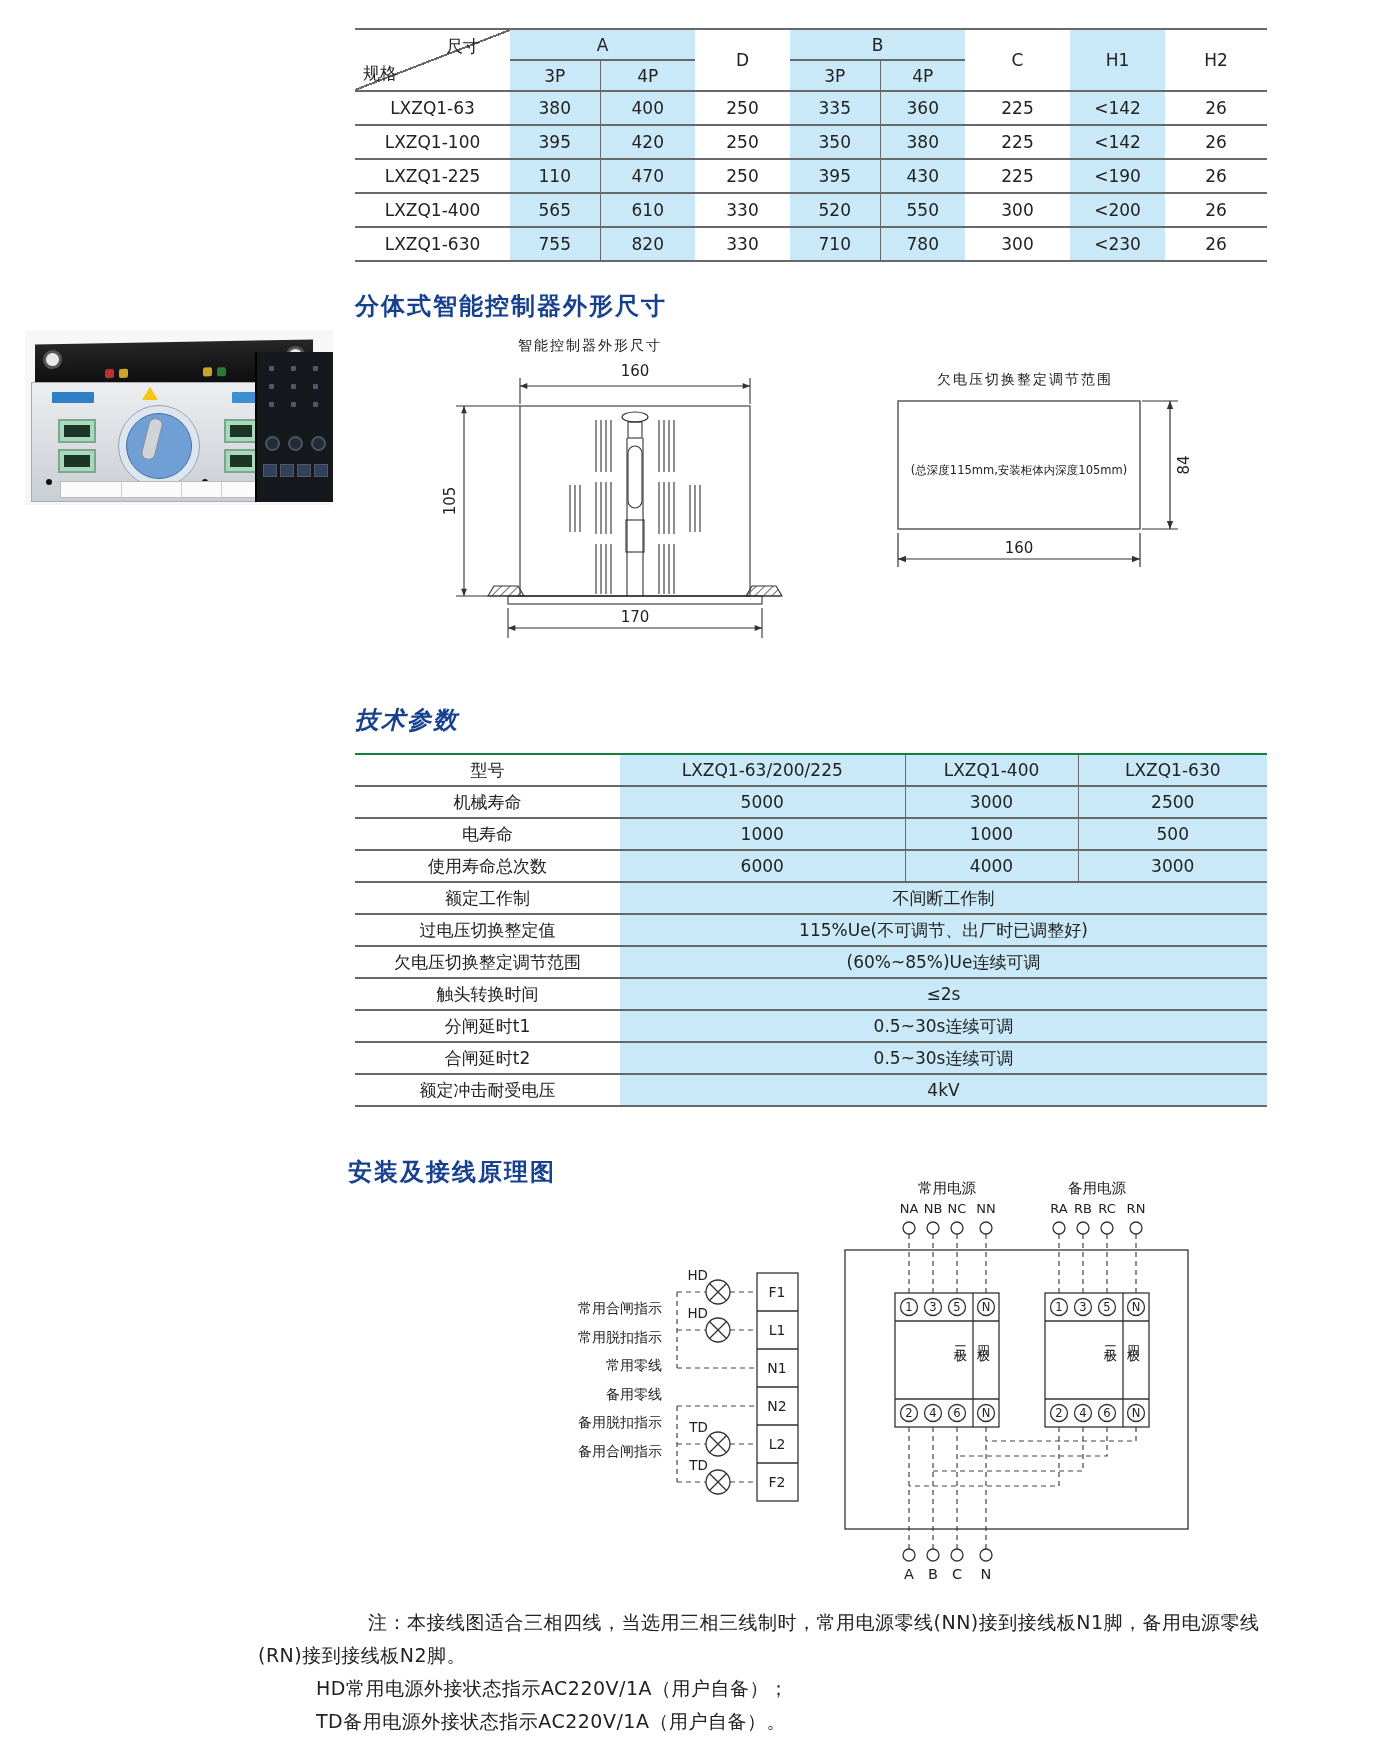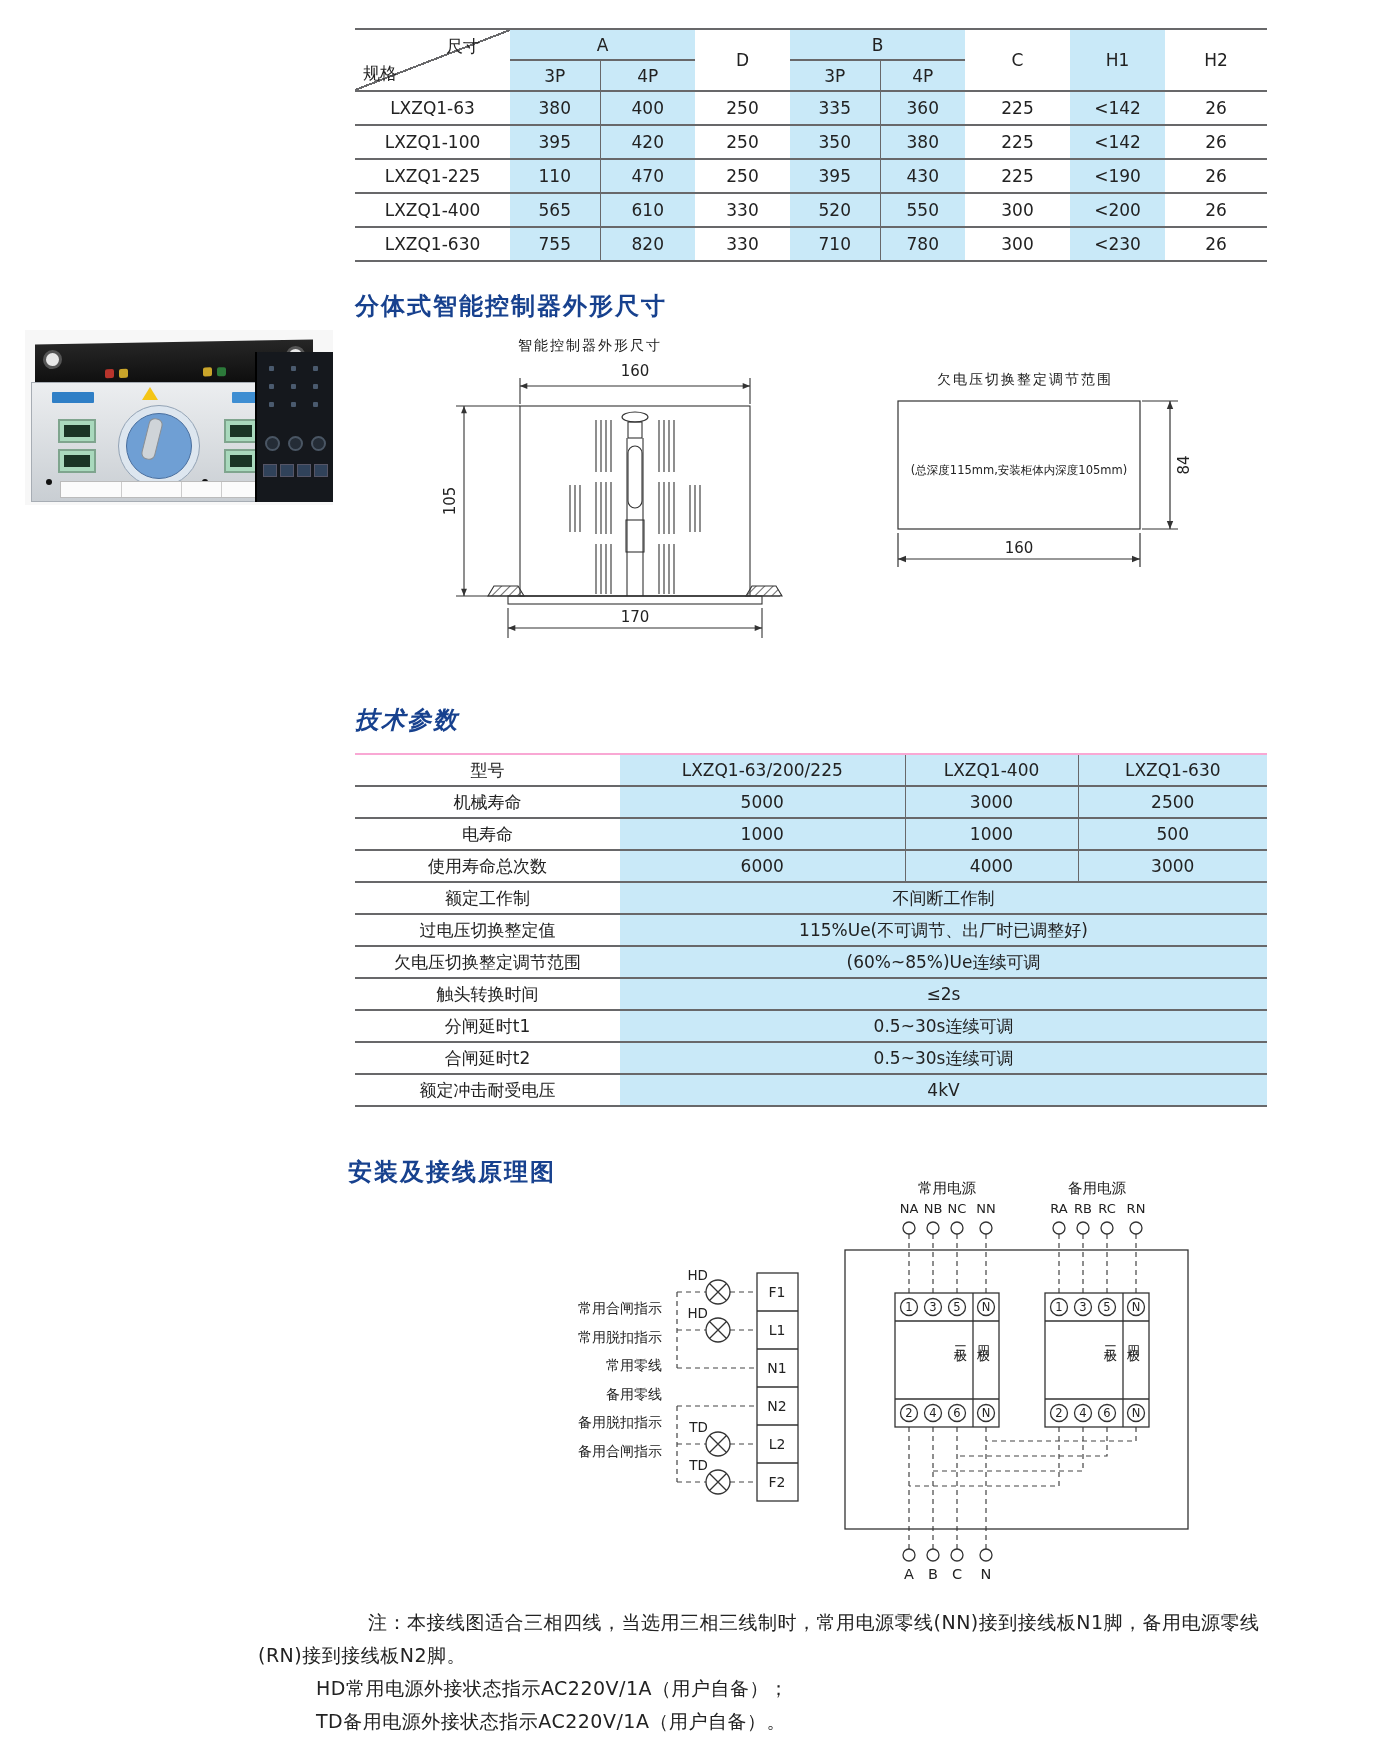--- a/index.html
+++ b/index.html
@@ -20,21 +20,21 @@
      #68686a calc(50% + 1px), rgba(0,0,0,0) calc(50% + 1px));}
   .c-top{position:absolute;top:5px;right:30px;}
   .c-bot{position:absolute;bottom:5px;left:8px;}
 
   
   .sec-h{position:absolute;font-size:24px;font-weight:bold;color:#17418e;letter-spacing:2px;}
   .cap{position:absolute;font-size:14px;color:#222;letter-spacing:2px;text-align:center;}
 
   
   .tech-table{position:absolute;left:355px;top:753px;width:912px;border-collapse:collapse;
-              table-layout:fixed;font-size:17px;color:#222;border-top:2px solid #f9a8d4;}
+              table-layout:fixed;font-size:17px;color:#222;border-top:2px solid #15803d;}
   .tech-table td{border-bottom:2px solid #68686a;height:30px;text-align:center;padding:0;}
   .tech-table td.tv{border-left:1.5px solid #68686a;}
 
   
   .draw{position:absolute;}
   .vtext{position:absolute;writing-mode:vertical-rl;text-orientation:upright;
          font-size:13px;letter-spacing:3px;color:#222;line-height:1;}
 
   
   .notes{position:absolute;left:258px;top:1606px;width:1140px;font-size:19px;

